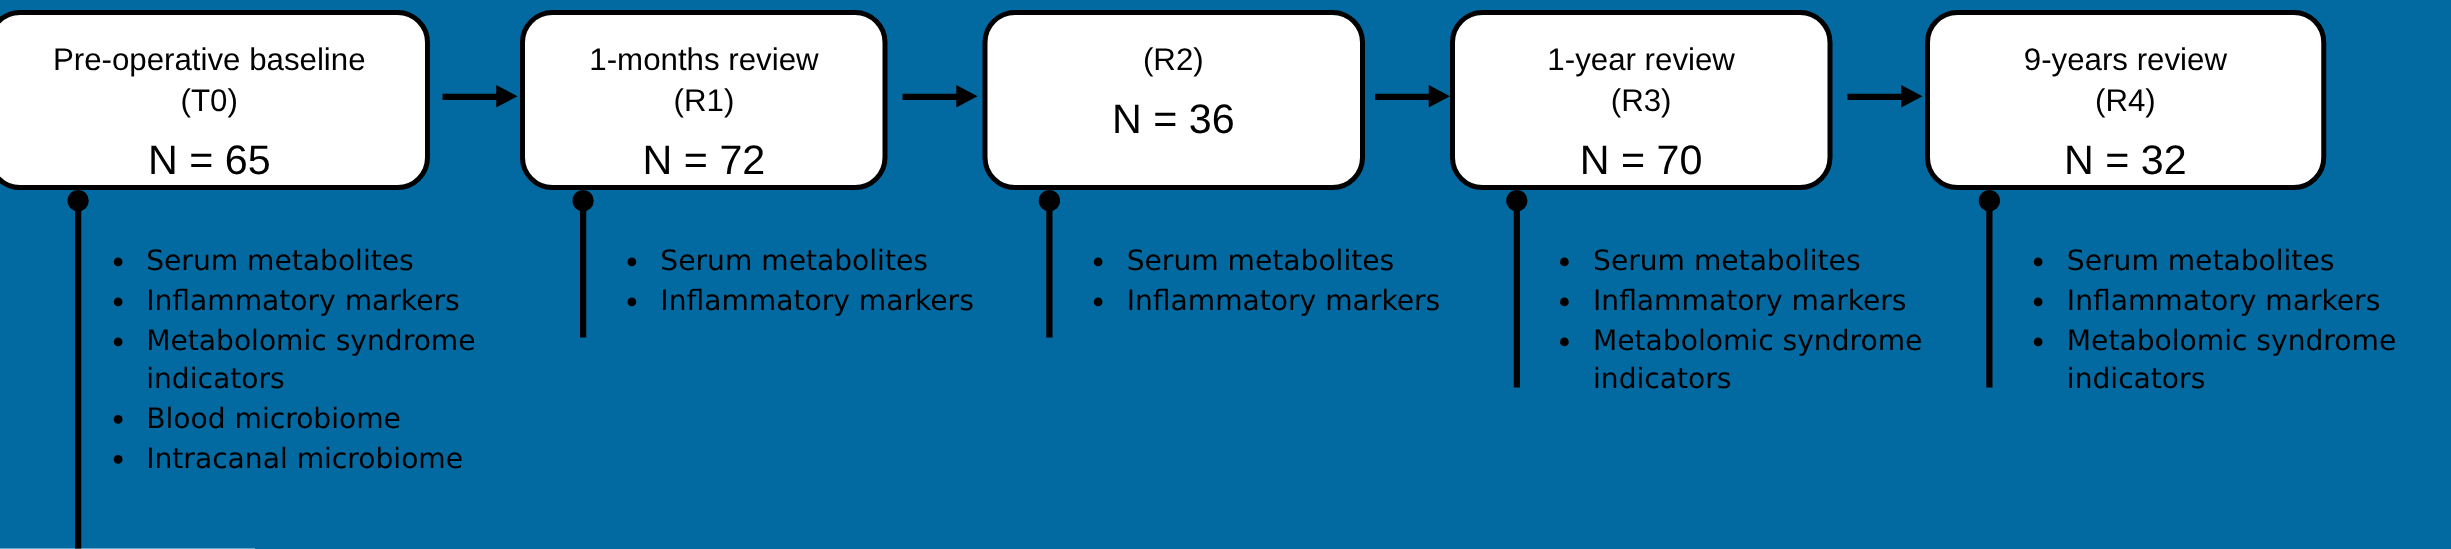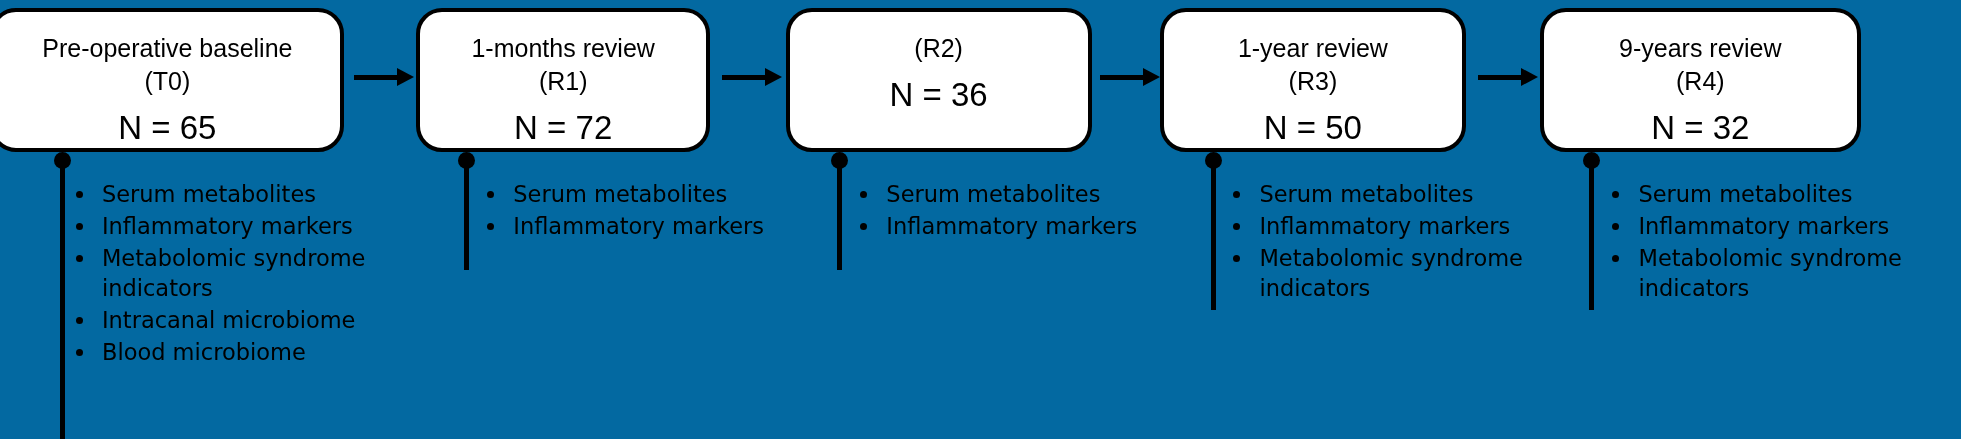--- a/index.html
+++ b/index.html
@@ -77,21 +77,21 @@
     position: absolute;
     left: -6px;
     top: -8px;
     width: 17px;
     height: 17px;
     border-radius: 50%;
     background: #000000;
   }
   .bullet-list {
     position: absolute;
-    margin: 1px;
+    margin: 16px;
     padding: 0;
     list-style: none;
   }
   .bullet-list li {
     position: relative;
     font-family: "DejaVu Sans", sans-serif;
     font-size: 22.5px;
     line-height: 30px;
     padding-left: 34px;
     margin-bottom: 2px;
@@ -142,22 +142,22 @@
         </div>
       </div>
       <div class="connector" style="left: 59.7866px; top: 160px;">
         <div class="dot"></div>
         <div class="stem" style="height: 288px;"></div>
       </div>
       <ul class="bullet-list" style="left: 66.961px; top: 178px; width: 358.72px;">
         <li><span class="dotmark"></span><span>Serum metabolites</span></li>
         <li><span class="dotmark"></span><span>Inflammatory markers</span></li>
         <li><span class="dotmark"></span><span>Metabolomic syndrome indicators</span></li>
+        <li><span class="dotmark"></span><span>Blood microbiome</span></li>
         <li><span class="dotmark"></span><span>Intracanal microbiome</span></li>
-        <li><span class="dotmark"></span><span>Blood microbiome</span></li>
       </ul>
       <div class="column" style="left: 416.115px;">
         <div class="node-box" style="width: 294.15px;">
           <div class="node-title">1-months review</div>
           <div class="node-code">(R1)</div>
           <div class="node-n">N = 72</div>
         </div>
       </div>
       <div class="connector" style="left: 463.944px; top: 160px;">
         <div class="dot"></div>
@@ -178,21 +178,21 @@
         <div class="stem" style="height: 110px;"></div>
       </div>
       <ul class="bullet-list" style="left: 851.361px; top: 178px; width: 334.805px;">
         <li><span class="dotmark"></span><span>Serum metabolites</span></li>
         <li><span class="dotmark"></span><span>Inflammatory markers</span></li>
       </ul>
       <div class="column" style="left: 1159.86px;">
         <div class="node-box" style="width: 306.107px;">
           <div class="node-title">1-year review</div>
           <div class="node-code">(R3)</div>
-          <div class="node-n">N = 50</div>
+          <div class="node-n">N = 70</div>
         </div>
       </div>
       <div class="connector" style="left: 1211.28px; top: 160px;">
         <div class="dot"></div>
         <div class="stem" style="height: 150px;"></div>
       </div>
       <ul class="bullet-list" style="left: 1224.43px; top: 178px; width: 358.72px;">
         <li><span class="dotmark"></span><span>Serum metabolites</span></li>
         <li><span class="dotmark"></span><span>Inflammatory markers</span></li>
         <li><span class="dotmark"></span><span>Metabolomic syndrome indicators</span></li>

